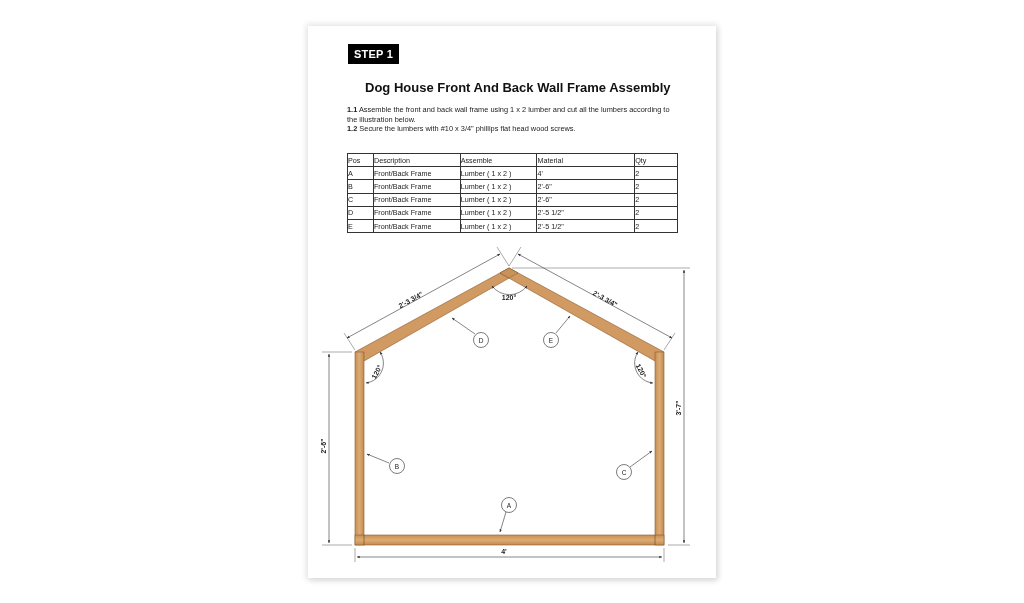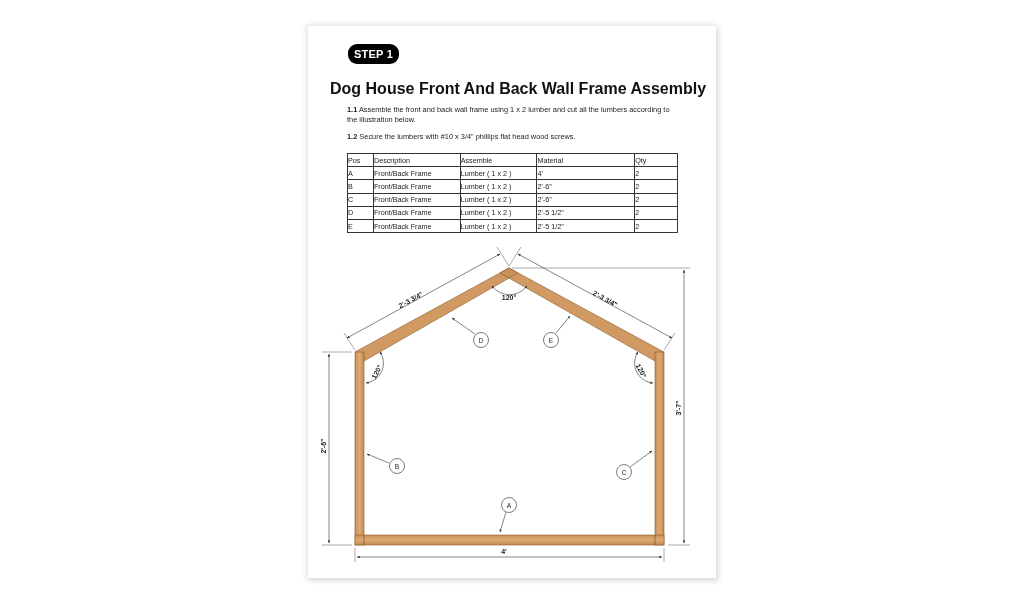--- a/index.html
+++ b/index.html
@@ -8,24 +8,23 @@
     font-family:"Liberation Sans", sans-serif;
   }
   .page {
     position:absolute; left:308px; top:26px; width:408px; height:552px; background:#ffffff;
     box-shadow: 0 0 6px 2px rgba(0,0,0,0.10), 2px 3px 6px rgba(0,0,0,0.08);
   }
   .step-badge {
     position:absolute; left:348px; top:44px; width:51px; height:20px; background:#000;
     color:#fff; font-weight:bold; font-size:11px; line-height:20px; text-align:center;
     letter-spacing:0.2px;
-    border-radius:9px;
   }
   .title {
-    position:absolute; left:330px; top:80px; font-size:16px; font-weight:bold; color:#111;
+    position:absolute; left:365px; top:80px; font-size:13px; font-weight:bold; color:#111;
     white-space:nowrap;
   }
   .para {
     position:absolute; left:347px; font-size:7.4px; color:#222; line-height:10px; width:330px;
   }
   .para b { font-weight:bold;text-align:center; }
   table.parts {
     position:absolute; left:347px; top:153px; width:331px; border-collapse:collapse;
     font-size:7.2px; color:#222;
   }
@@ -42,21 +41,21 @@
 <div class="page"></div>
 
 <div class="step-badge">STEP 1</div>
 
 <div class="title">Dog House Front And Back Wall Frame Assembly</div>
 
 <div class="para" style="top:105px;">
   <b>1.1</b>
   <span>Assemble the front and back wall frame using 1 x 2 lumber and cut all the lumbers according to the illustration below.</span>
 </div>
-<div class="para" style="top:132px;">
+<div class="para" style="top:124px;">
   <b>1.2</b>
   <span>Secure the lumbers with #10 x 3/4" phillips flat head wood screws.</span>
 </div>
 
 <table class="parts">
   <colgroup>
     <col style="width:26px">
       <col style="width:87px">
       <col style="width:77px">
       <col style="width:98px">

